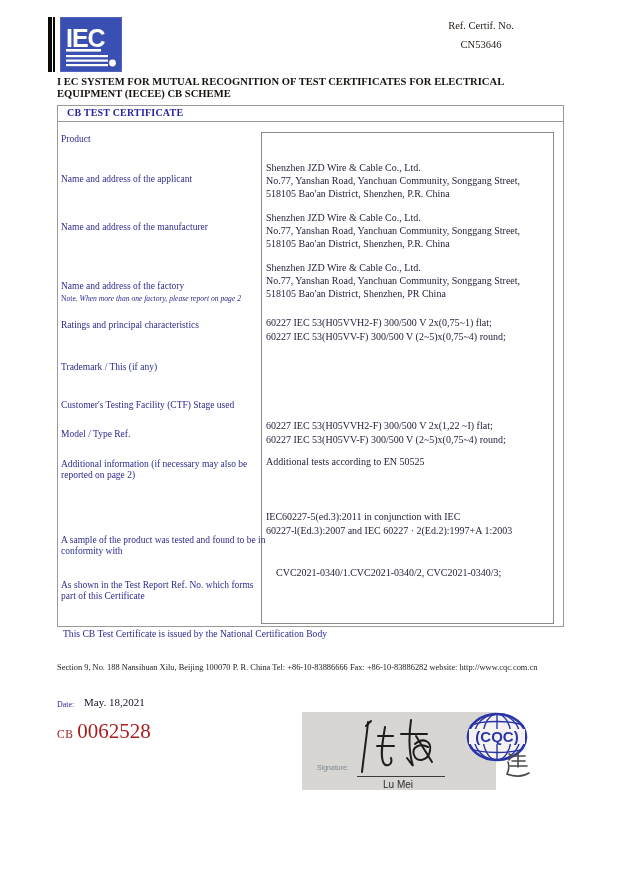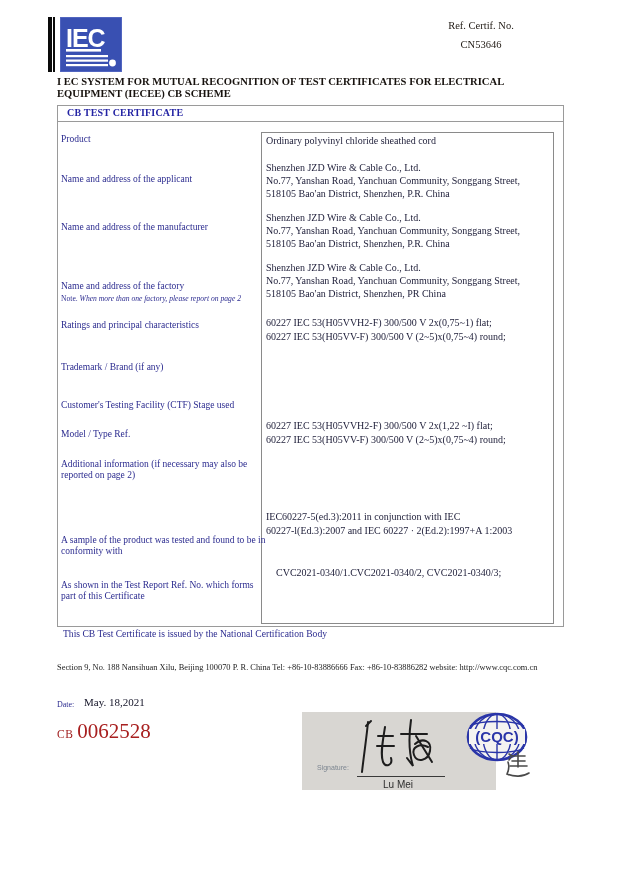--- a/index.html
+++ b/index.html
@@ -79,30 +79,27 @@
 
   <div class="lbl" style="top:134px;">Product</div>
   <div class="lbl" style="top:174px;">Name and address of the applicant</div>
   <div class="lbl" style="top:222px;">Name and address of the manufacturer</div>
   <div class="lbl" style="top:281px;">Name and address of the factory</div>
   <div class="note" style="top:294px;">
     <span>Note.</span>
     <span class="it">When more than one factory, please report on page 2</span>
   </div>
   <div class="lbl" style="top:320px;">Ratings and principal characteristics</div>
-  <div class="lbl" style="top:362px;">Trademark / Brand (if any)</div>
+  <div class="lbl" style="top:362px;">Trademark / This (if any)</div>
   <div class="lbl" style="top:400px;">Customer's Testing Facility (CTF) Stage used</div>
   <div class="lbl" style="top:429px;">Model / Type Ref.</div>
   <div class="lbl wide" style="top:459px;">Additional information (if necessary may also be reported on page 2)</div>
   <div class="lbl wide" style="top:535px;">A sample of the product was tested and found to be in conformity with</div>
   <div class="lbl wide" style="top:580px;">As shown in the Test Report Ref. No. which forms part of this Certificate</div>
 
-  <div class="val" style="top:134px;">
-    <div>Ordinary polyvinyl chloride sheathed cord</div>
-  </div>
   <div class="val" style="top:161px;">
     <div>Shenzhen JZD Wire &amp; Cable Co., Ltd.</div>
     <div>No.77, Yanshan Road, Yanchuan Community, Songgang Street,</div>
     <div>518105 Bao'an District, Shenzhen, P.R. China</div>
   </div>
   <div class="val" style="top:211px;">
     <div>Shenzhen JZD Wire &amp; Cable Co., Ltd.</div>
     <div>No.77, Yanshan Road, Yanchuan Community, Songgang Street,</div>
     <div>518105 Bao'an District, Shenzhen, P.R. China</div>
   </div>
@@ -111,20 +108,23 @@
     <div>No.77, Yanshan Road, Yanchuan Community, Songgang Street,</div>
     <div>518105 Bao'an District, Shenzhen, PR China</div>
   </div>
   <div class="val" style="top:316px;line-height:13.5px;">
     <div>60227 IEC 53(H05VVH2-F) 300/500 V 2x(0,75~1) flat;</div>
     <div>60227 IEC 53(H05VV-F) 300/500 V (2~5)x(0,75~4) round;</div>
   </div>
   <div class="val" style="top:419px;line-height:13.5px;">
     <div>60227 IEC 53(H05VVH2-F) 300/500 V 2x(1,22 ~I) flat;</div>
     <div>60227 IEC 53(H05VV-F) 300/500 V (2~5)x(0,75~4) round;</div>
+  </div>
+  <div class="val" style="top:455px;">
+    <div>Additional tests according to EN 50525</div>
   </div>
   <div class="val" style="top:510px;line-height:13.5px;">
     <div>IEC60227-5(ed.3):2011 in conjunction with IEC</div>
     <div>60227-l(Ed.3):2007 and IEC 60227 · 2(Ed.2):1997+A 1:2003</div>
   </div>
   <div class="val" style="top:566px;padding-left:10px;">
     <div>CVC2021-0340/1.CVC2021-0340/2, CVC2021-0340/3;</div>
   </div>
 
   <div class="abs issued">This CB Test Certificate is issued by the National Certification Body</div>

